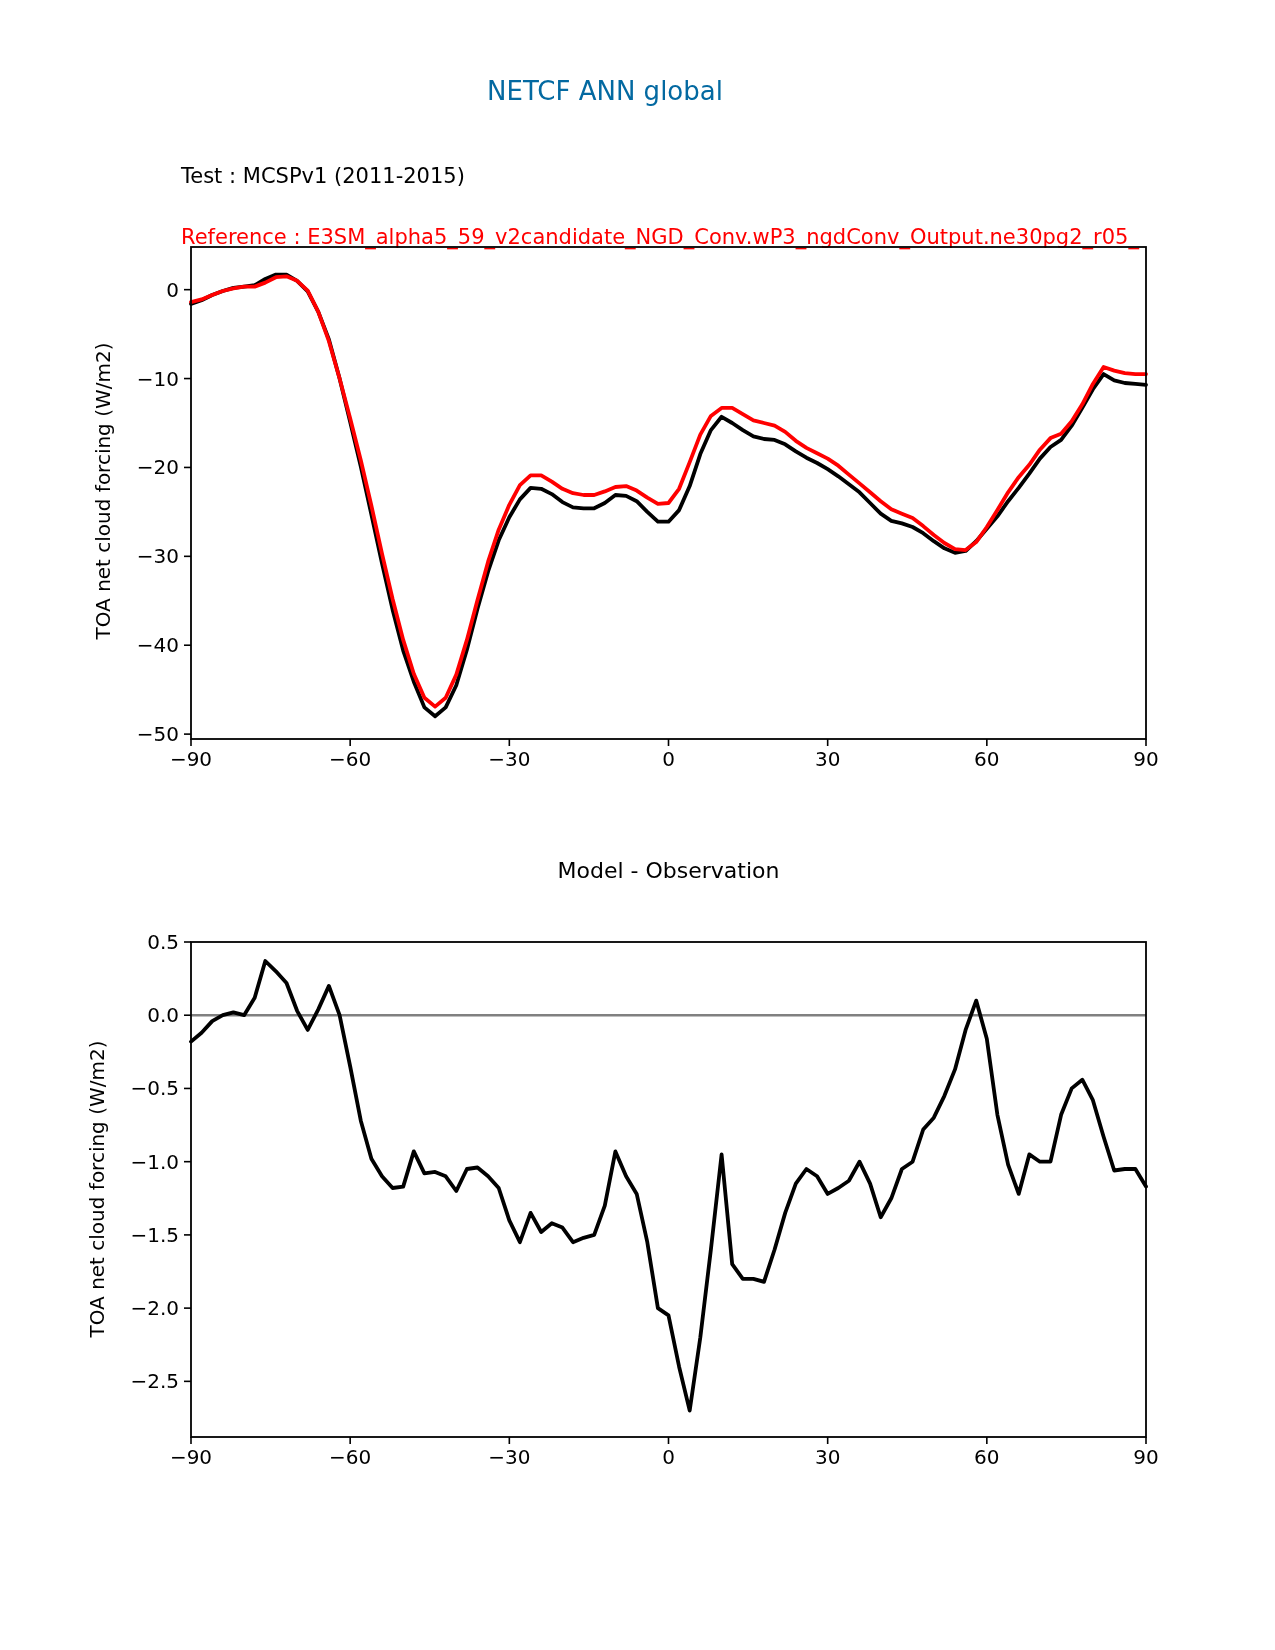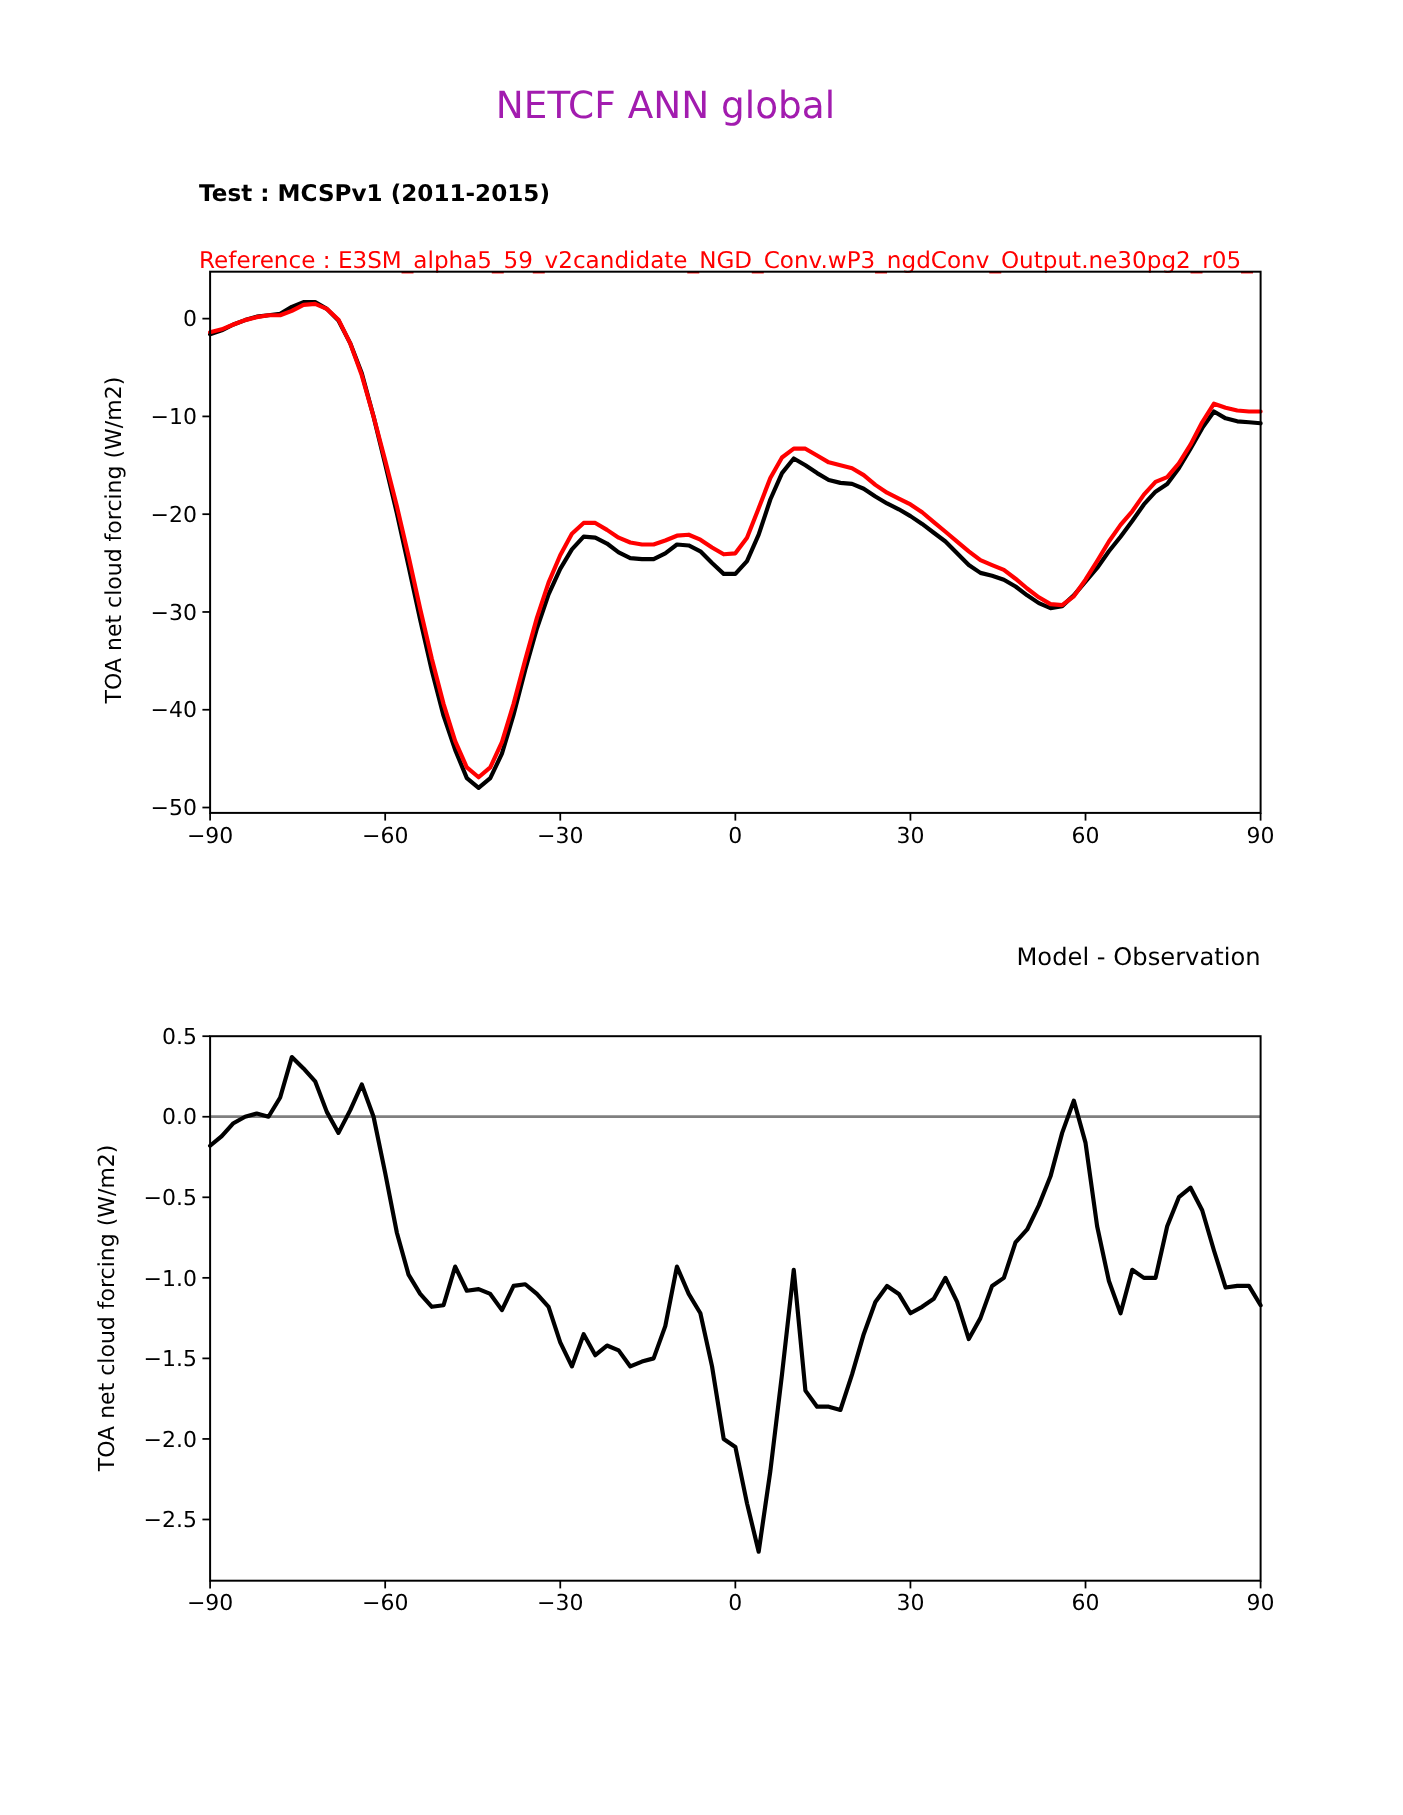--- a/index.html
+++ b/index.html
@@ -5,36 +5,36 @@
   html,body{margin:0;padding:0;}
   body{
     width:1275px;height:1650px;position:relative;overflow:hidden;
     background:#ffffff;
     font-family:"DejaVu Sans", sans-serif;
     color:#000;
   }
   .abs{position:absolute;}
   #figure-title{
     left:0;top:76px;width:1210px;text-align:center;
-    font-size:34px;color:#a21caf;
+    font-size:26px;color:#0369a1;
   }
   #test-label{
-    left:181px;top:164px;font-size:21px;color:#000;white-space:nowrap;font-weight:bold;
+    left:181px;top:164px;font-size:21px;color:#000;white-space:nowrap;
   }
   #reference-label{
     left:181px;top:197px;font-size:21px;color:#ff0000;white-space:nowrap;margin-top:28px;
   }
   .ylabel{
     font-size:20px;color:#000;white-space:nowrap;
     transform:translate(-50%,-50%) rotate(-90deg);
   }
   #top-ylabel{left:103px;top:491px;}
   #bottom-ylabel{left:97px;top:1189px;}
   #bottom-title{
-    left:191px;top:858px;width:955px;text-align:right;
+    left:191px;top:858px;width:955px;text-align:center;
     font-size:22px;color:#000;
   }
   svg text{font-family:"DejaVu Sans", sans-serif;}
 </style>
 </head>
 <body>
 
 <div class="abs" id="figure-title">NETCF ANN global</div>
 <div class="abs" id="test-label">Test : MCSPv1 (2011-2015)</div>
 <div class="abs" id="reference-label">Reference : E3SM_alpha5_59_v2candidate_NGD_Conv.wP3_ngdConv_Output.ne30pg2_r05_</div>

